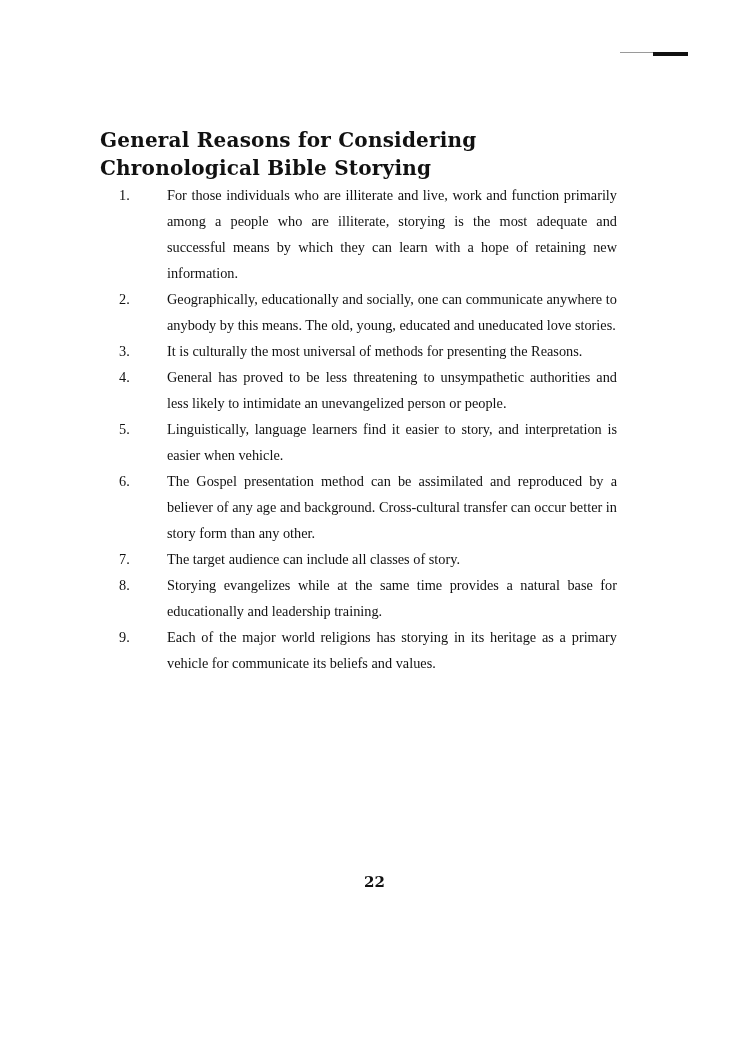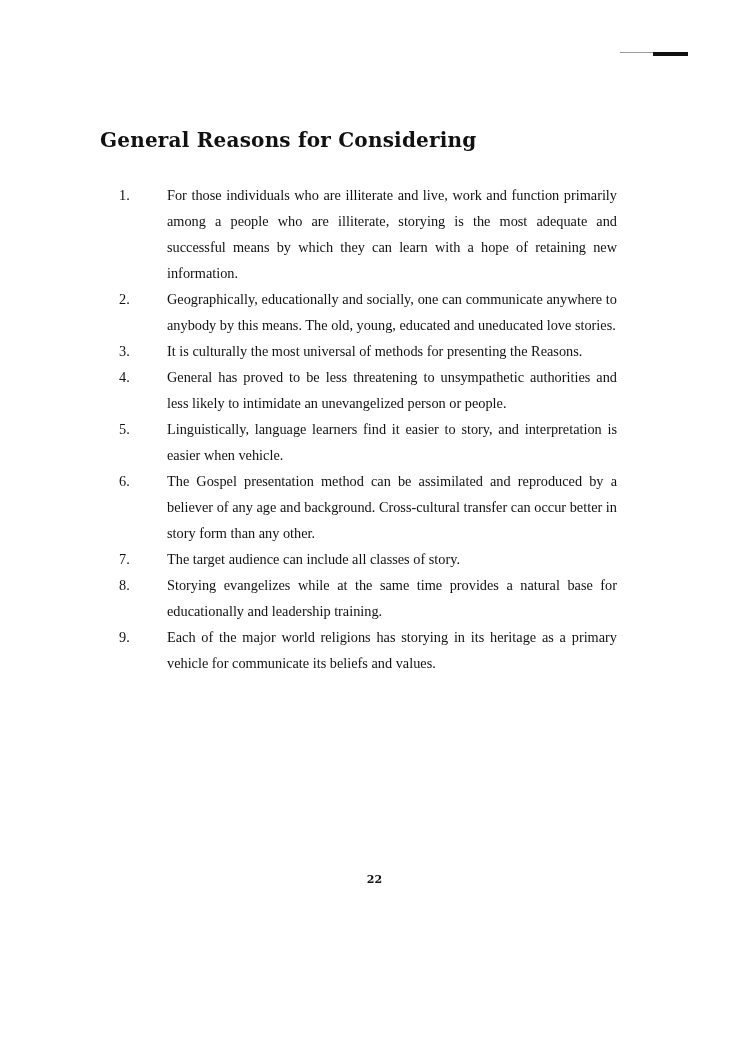--- a/index.html
+++ b/index.html
@@ -15,31 +15,32 @@
       letter-spacing: 0.2px;
       margin-top: 18px;
     }
     .title div { white-space: nowrap; }
     .list { position: absolute; left: 119px; top: 182px; width: 498px; font-size: 14.3px; line-height: 26px; }
     .item { display: flex; }
     .num { width: 48px; flex: none; }
     .txt { flex: 1; text-align: justify; }
     .page-num {
       position: absolute; left: 0; width: 749px; top: 873px; text-align: center;
-      font-family: "DejaVu Serif", serif; font-weight: bold; font-size: 11px;
+      font-family: "DejaVu Serif", serif; font-weight: bold; font-size: 15px;
     }
   </style>
 </head>
 <body>
 
 <div class="rule-thin"></div>
 <div class="rule-thick"></div>
 
 <div class="title">
   <div>General Reasons for Considering</div>
+  <div>Chronological Bible Storying</div>
 </div>
 
 <div class="list">
   <div class="item">
       <span class="num">1.</span>
       <span class="txt">For those individuals who are illiterate and live, work and function primarily among a people who are illiterate, storying is the most adequate and successful means by which they can learn with a hope of retaining new information.</span>
     </div>
   <div class="item">
       <span class="num">2.</span>
       <span class="txt">Geographically, educationally and socially, one can communicate anywhere to anybody by this means.  The old, young, educated and uneducated love stories.</span>

